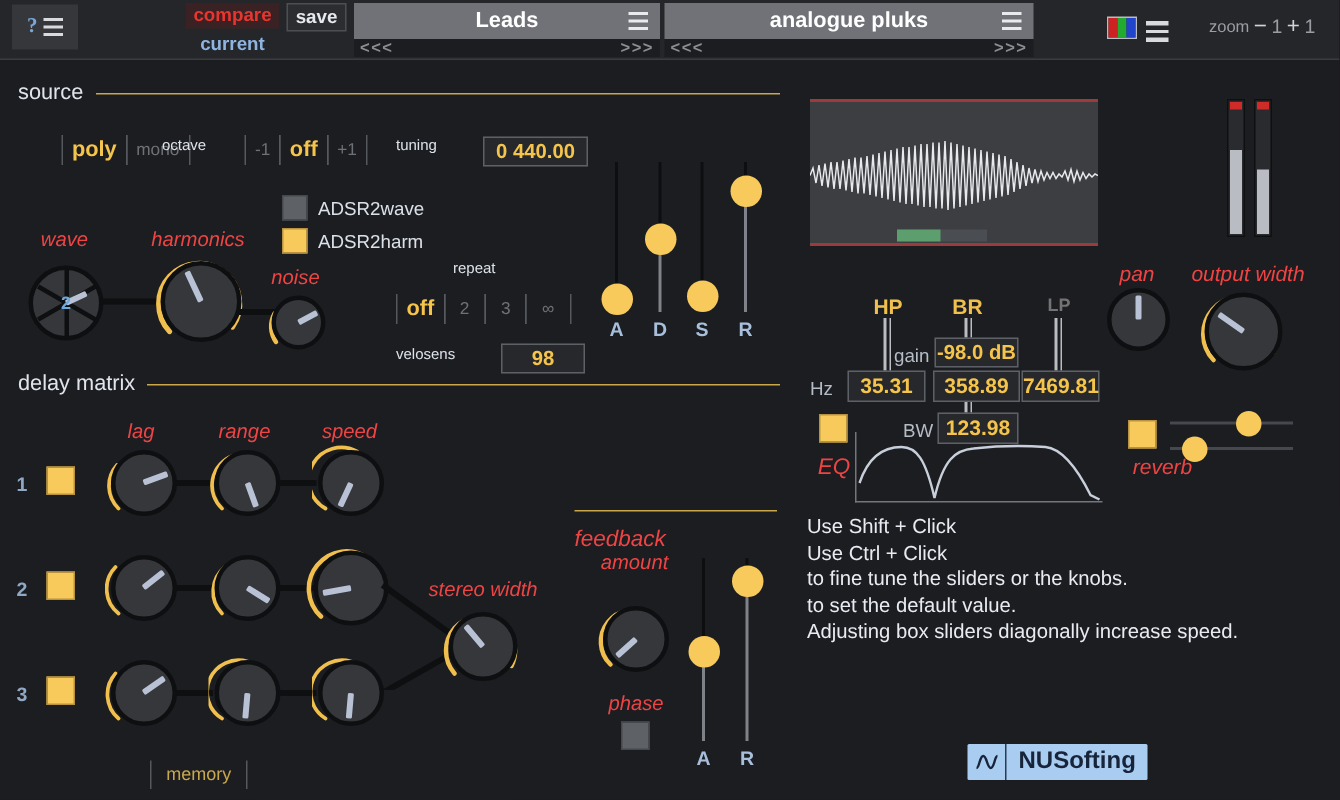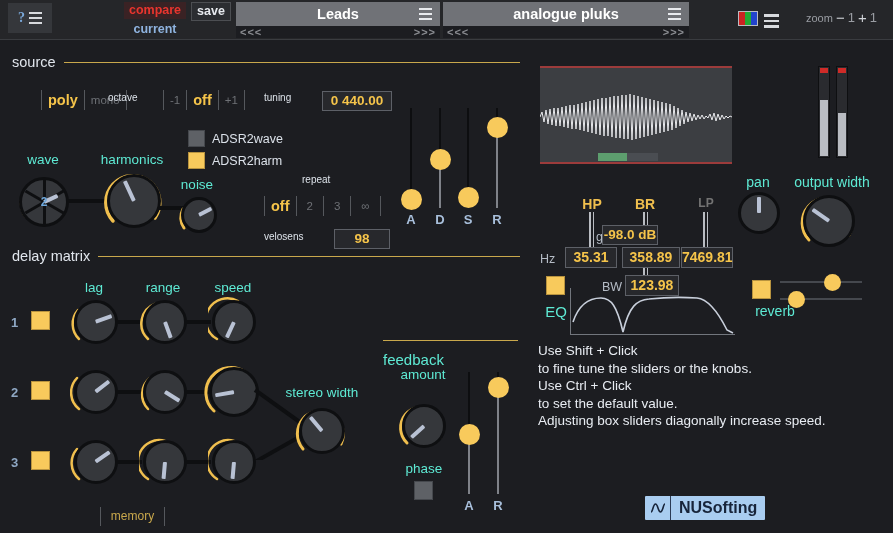--- a/index.html
+++ b/index.html
@@ -98,21 +98,21 @@
   .cbox { position: absolute; width: 17px; height: 17px; cursor: pointer; }
   .cbox.on { background: #f8ca5c; border: 1px solid #b8933f; }
   .cbox.off { background: #5e6166; border: 1px solid #45484d; }
   .cblabel { position: absolute; color: #dbe1e9; font-size: 12.5px; }
 
   
   .knob { position: absolute; border-radius: 50%; background: #35373b;
           border: 3px solid #0e0f11; cursor: pointer; }
   .knob .ptr { position: absolute; background: #b9c2d4; border-radius: 1px; transform-origin: 50% 0%; }
   .knobarc { position: absolute; pointer-events: none; }
-  .knoblbl { position: absolute; color: #5eead4; font-size: 13.5px; text-align: center; }
+  .knoblbl { position: absolute; color: #ef4444; font-size: 13.5px; text-align: center; font-style: italic; }
   .conn { position: absolute; background: #0e0f11; height: 4px; }
 
   
   .spokes { position: absolute; inset: 0; pointer-events: none; }
   .spokes i { position: absolute; left: 50%; top: 50%; width: 3px; height: 50%;
               background: #0e0f11; transform-origin: 50% 0%; margin-left: -1.5px; }
   .wavenum { position: absolute; left: 0; right: 0; top: 50%; transform: translateY(-50%);
              text-align: center; color: #6fa8dc; font-size: 12px; font-weight: bold; }
 
   
@@ -483,21 +483,21 @@
       <i class="b"></i>
     </div>
 
   <div class="sl-lbl" style="left:688px; top:196px; width:36px; color:#737373; font-size:12px;">LP</div>
   <div class="fsl" style="left:703px; top:212px; height:38px;">
       <i class="a"></i>
       <i class="b"></i>
     </div>
 
   <div class="fieldlbl" style="left:596px; top:230px; font-size:12.5px; color:#b5bcc6;">gain</div>
-  <div class="numbox" style="left:602px; top:225px; width:56px; height:20px; line-height:18px; font-size:13.5px;">-98.0 dB</div>
+  <div class="numbox" style="left:623px; top:225px; width:56px; height:20px; line-height:18px; font-size:13.5px;">-98.0 dB</div>
 
   <div class="fieldlbl" style="left:540px; top:252px; font-size:12.5px; color:#b5bcc6;">Hz</div>
   <div class="numbox" style="left:565px; top:247px; width:52px; height:21px; line-height:19px; font-size:14px;">35.31</div>
   <div class="numbox" style="left:622px; top:247px; width:58px; height:21px; line-height:19px; font-size:14px;">358.89</div>
   <div class="numbox" style="left:681px; top:247px; width:52px; height:21px; line-height:19px; font-size:14px;">7469.81</div>
 
   <div class="fieldlbl" style="left:602px; top:280px; font-size:12.5px; color:#b5bcc6;">BW</div>
   <div class="numbox" style="left:625px; top:275px; width:54px; height:21px; line-height:19px; font-size:14px;">123.98</div>
 
   <div class="cbox on" style="left:546px; top:276px; width:19px; height:19px;"></div>
@@ -535,22 +535,22 @@
   <div class="knoblbl" style="left:748px; top:303px; width:54px; font-size:14px;">reverb</div>
   <div class="hsl" style="left:780px; top:281px; width:82px;">
     <span class="hk" style="left:64%"></span>
   </div>
   <div class="hsl" style="left:780px; top:298px; width:82px;">
     <span class="hk" style="left:20%"></span>
   </div>
 
   <div class="helptext">
     <div>Use Shift + Click</div>
+    <div>Use Ctrl + Click</div>
     <div>to fine tune the sliders or the knobs.</div>
-    <div>Use Ctrl + Click</div>
     <div>to set the default value.</div>
     <div>Adjusting box sliders diagonally increase speed.</div>
   </div>
 
   <div class="nus-badge">
     <span class="ico">
       <svg width="18" height="14" viewBox="0 0 18 14">
         <path d="M 2 11 C 4 11, 4 3, 6.5 3 C 9 3, 9 11, 11.5 11 C 14 11, 14 3, 16 3" fill="none" stroke="#17243a" stroke-width="1.6"></path>
       </svg>
     </span>

